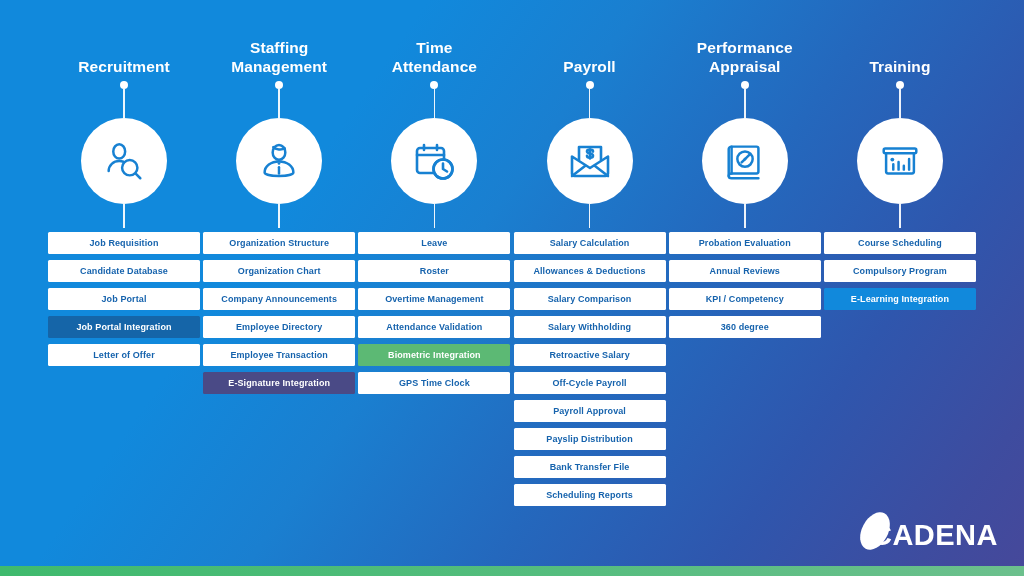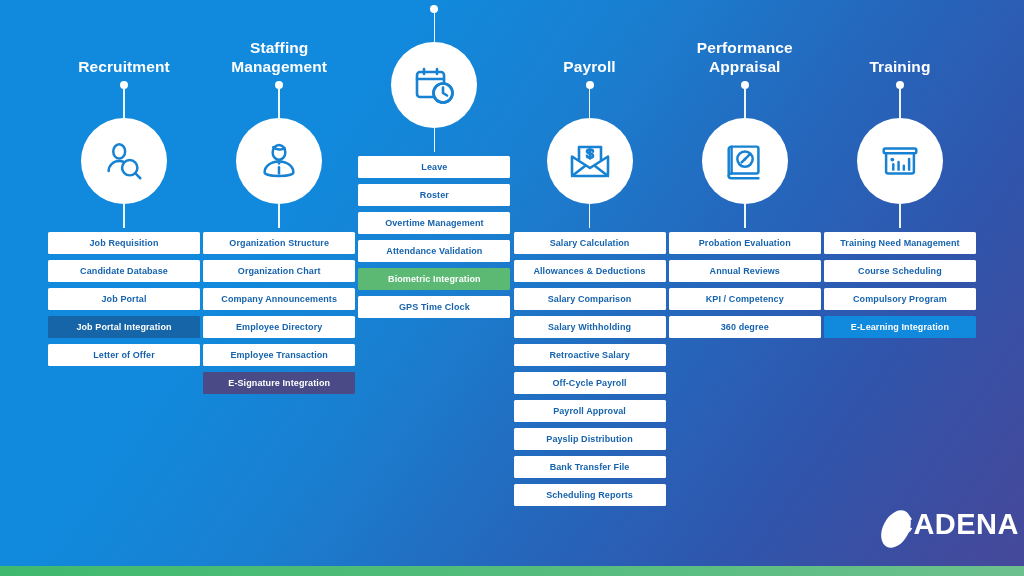--- a/index.html
+++ b/index.html
@@ -103,22 +103,22 @@
     line-height:1;
     white-space:nowrap;
   }
   .item.hl-blue   { background:#1189dc; color:#ffffff; }
   .item.hl-dblue  { background:#1565a8; color:#ffffff; }
   .item.hl-green  { background:#5cb974; color:#ffffff; }
   .item.hl-purple { background:#4a4a86; color:#ffffff; }
 
   
   #logo {
-    position:absolute; right:5px; bottom:26px;
-    display:flex; align-items:flex-start;
+    position:absolute; right:26px; bottom:26px;
+    display:flex; align-items:flex-end;
     height:40px;
   }
   #logo .mark { position:relative; width:36px; height:38px; }
   #logo .mark .ellipse {
     position:absolute; left:4px; top:-1px;
     width:26px; height:40px; border-radius:50%;
     background:#ffffff;
     transform:rotate(28deg);
   }
   #logo .wordmark {
@@ -188,20 +188,24 @@
         <div class="items">
           <div class="item">Organization Structure</div>
           <div class="item">Organization Chart</div>
           <div class="item">Company Announcements</div>
           <div class="item">Employee Directory</div>
           <div class="item">Employee Transaction</div>
           <div class="item hl-purple">E-Signature Integration</div>
         </div>
       </div>
       <div class="col">
+        <div class="title-zone">
+          <div class="col-title">Time
+Attendance</div>
+        </div>
         <div class="connector">
           <div class="conn-dot"></div>
           <div class="conn-line"></div>
         </div>
         <div class="circle">
           <span>
     <svg width="48" height="48" viewBox="0 0 48 48" fill="none" stroke="#1781d2" stroke-width="2.6" stroke-linecap="round" stroke-linejoin="round">
       <rect x="7" y="11" width="27" height="25" rx="3"></rect>
       <path d="M7 18h27"></path>
       <path d="M14 8v5M27 8v5"></path>
@@ -297,21 +301,20 @@
     <svg width="46" height="46" viewBox="0 0 48 48" fill="none" stroke="#1781d2" stroke-width="2.6" stroke-linecap="round" stroke-linejoin="round">
       <rect x="7" y="11" width="34" height="5" rx="1.6"></rect>
       <path d="M9.5 16v19a2 2 0 0 0 2 2h25a2 2 0 0 0 2-2V16"></path>
       <circle cx="16" cy="22.5" r="2" fill="#1781d2" stroke="none"></circle>
       <path d="M17 33v-5.5M22.5 33v-8M28 33v-4M33.5 33v-11"></path>
     </svg>
           </span>
         </div>
         <div class="conn-line-2"></div>
         <div class="items">
-          <div class="item">Training Need Management</div>
           <div class="item">Course Scheduling</div>
           <div class="item">Compulsory Program</div>
           <div class="item hl-blue">E-Learning Integration</div>
         </div>
       </div>
     </div>
 
   <div id="logo">
     <div class="mark">
       <div class="ellipse"></div>

